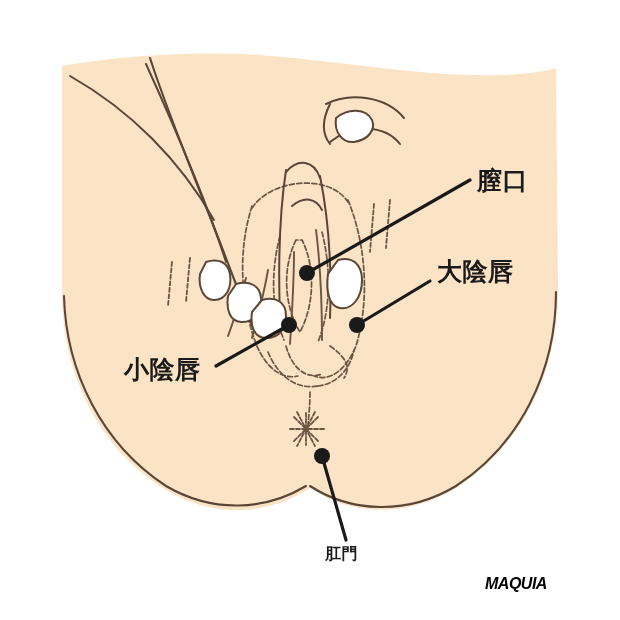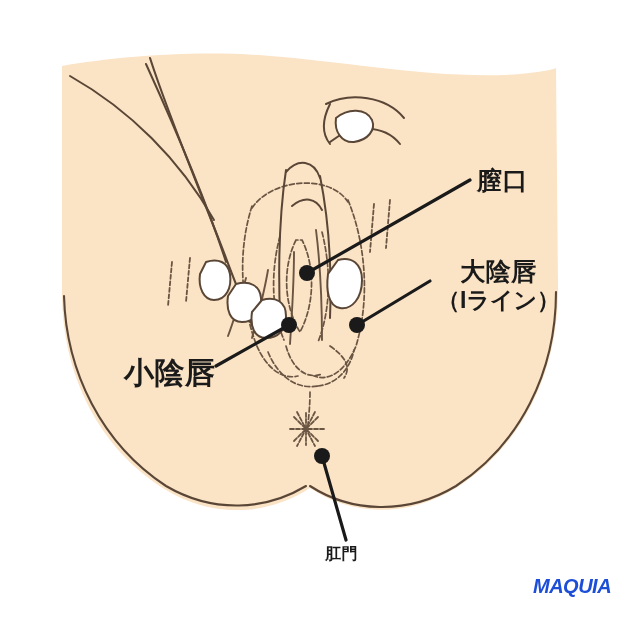--- a/index.html
+++ b/index.html
@@ -35,34 +35,34 @@
     font-size:25px;
     text-align:center;
   }
   #label-labia-majora .sub{
     display:block;
     font-size:23px;
     letter-spacing:0px;
   }
   #label-labia-minora{
     left:124px;top:355px;
-    font-size:30px;
+    font-size:25px;
   }
   #label-anus{
     left:325px;top:545px;
     font-size:16px;
   }
   #brand-logo{
     position:absolute;
-    left:533px;top:575px;
-    font-size:20px;
+    left:485px;top:575px;
+    font-size:16px;
     font-weight:bold;
     font-style:italic;
     letter-spacing:-0.5px;
-    color:#1d4ed8;
+    color:#000000;
   }
 </style>
 </head>
 <body>
 
 <div id="figure">
 
   <svg id="illustration" viewBox="0 0 620 620">
     <defs>
       <clipPath id="bodyClip">
@@ -204,21 +204,20 @@
       <circle cx="322" cy="456" r="8"></circle>
     </g>
   </svg>
 
   <div class="anno-label" id="label-vaginal-opening">
     <span>膣口</span>
   </div>
 
   <div class="anno-label" id="label-labia-majora">
     <span>大陰唇</span>
-    <span class="sub">（Iライン）</span>
   </div>
 
   <div class="anno-label" id="label-labia-minora">
     <span>小陰唇</span>
   </div>
 
   <div class="anno-label" id="label-anus">
     <span>肛門</span>
   </div>
 

